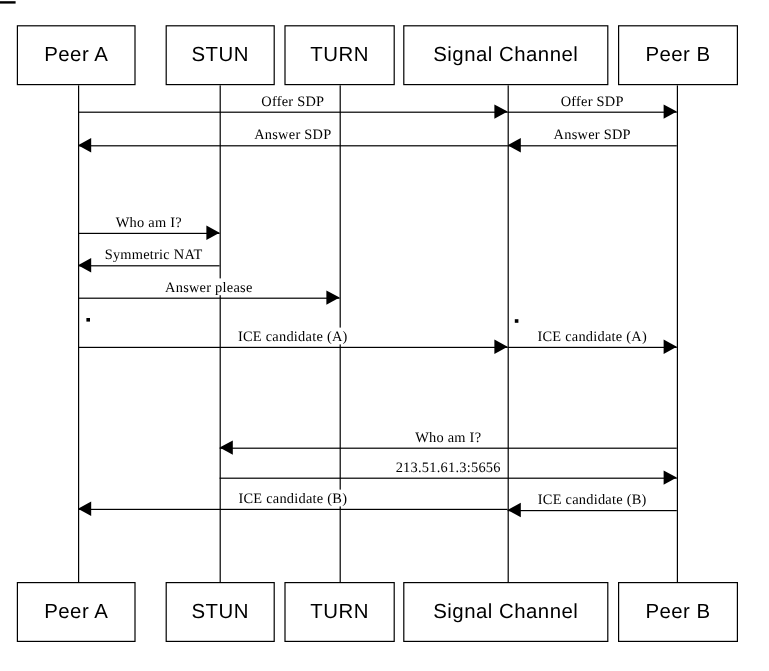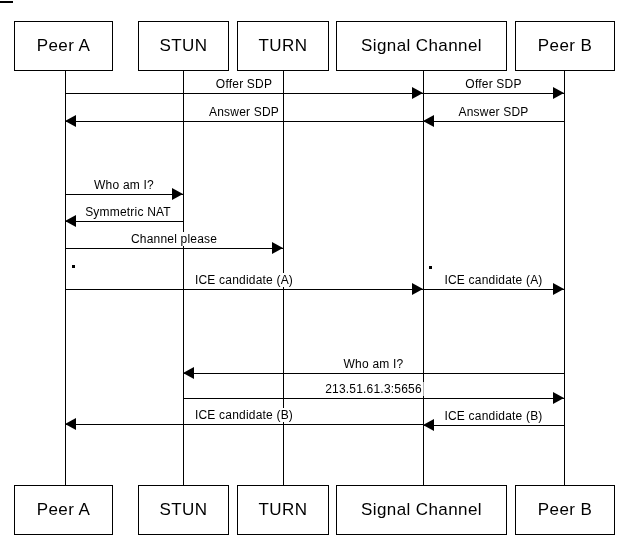--- a/index.html
+++ b/index.html
@@ -41,20 +41,21 @@
   .msg-label {
     position: absolute;
     transform: translateX(-50%);
     font-size: 12px;
     line-height: 14px;
     letter-spacing: 0.2px;
     white-space: nowrap;
     background: #ffffff;
     padding: 0 2px;
     text-align: left;
+    font-family: Liberation Serif, serif;
   }
   .arrow-right {
     position: absolute;
     width: 0;
     height: 0;
     border-top: 6px solid transparent;
     border-bottom: 6px solid transparent;
     border-left: 11px solid #000000;
   }
   .arrow-left {
@@ -97,21 +98,21 @@
     <div class="msg-line" style="left: 65px; top: 120.5px; width: 358px;"></div>
     <div class="msg-label" style="left: 244px; top: 105px;">Answer SDP</div>
     <div class="arrow-left" style="left: 65px; top: 115px;"></div>
     <div class="msg-line" style="left: 65px; top: 193.5px; width: 118px;"></div>
     <div class="msg-label" style="left: 124px; top: 178px;">Who am I?</div>
     <div class="arrow-right" style="left: 172px; top: 188px;"></div>
     <div class="msg-line" style="left: 65px; top: 220.5px; width: 118px;"></div>
     <div class="msg-label" style="left: 128px; top: 205px;">Symmetric NAT</div>
     <div class="arrow-left" style="left: 65px; top: 215px;"></div>
     <div class="msg-line" style="left: 65px; top: 247.5px; width: 218px;"></div>
-    <div class="msg-label" style="left: 174px; top: 232px;">Channel please</div>
+    <div class="msg-label" style="left: 174px; top: 232px;">Answer please</div>
     <div class="arrow-right" style="left: 272px; top: 242px;"></div>
     <div class="msg-line" style="left: 65px; top: 288.5px; width: 358px;"></div>
     <div class="msg-label" style="left: 244px; top: 273px;">ICE candidate (A)</div>
     <div class="arrow-right" style="left: 412px; top: 283px;"></div>
     <div class="msg-line" style="left: 423px; top: 288.5px; width: 141px;"></div>
     <div class="msg-label" style="left: 493.5px; top: 273px;">ICE candidate (A)</div>
     <div class="arrow-right" style="left: 553px; top: 283px;"></div>
     <div class="msg-line" style="left: 183px; top: 372.5px; width: 381px;"></div>
     <div class="msg-label" style="left: 373.5px; top: 357px;">Who am I?</div>
     <div class="arrow-left" style="left: 183px; top: 367px;"></div>

